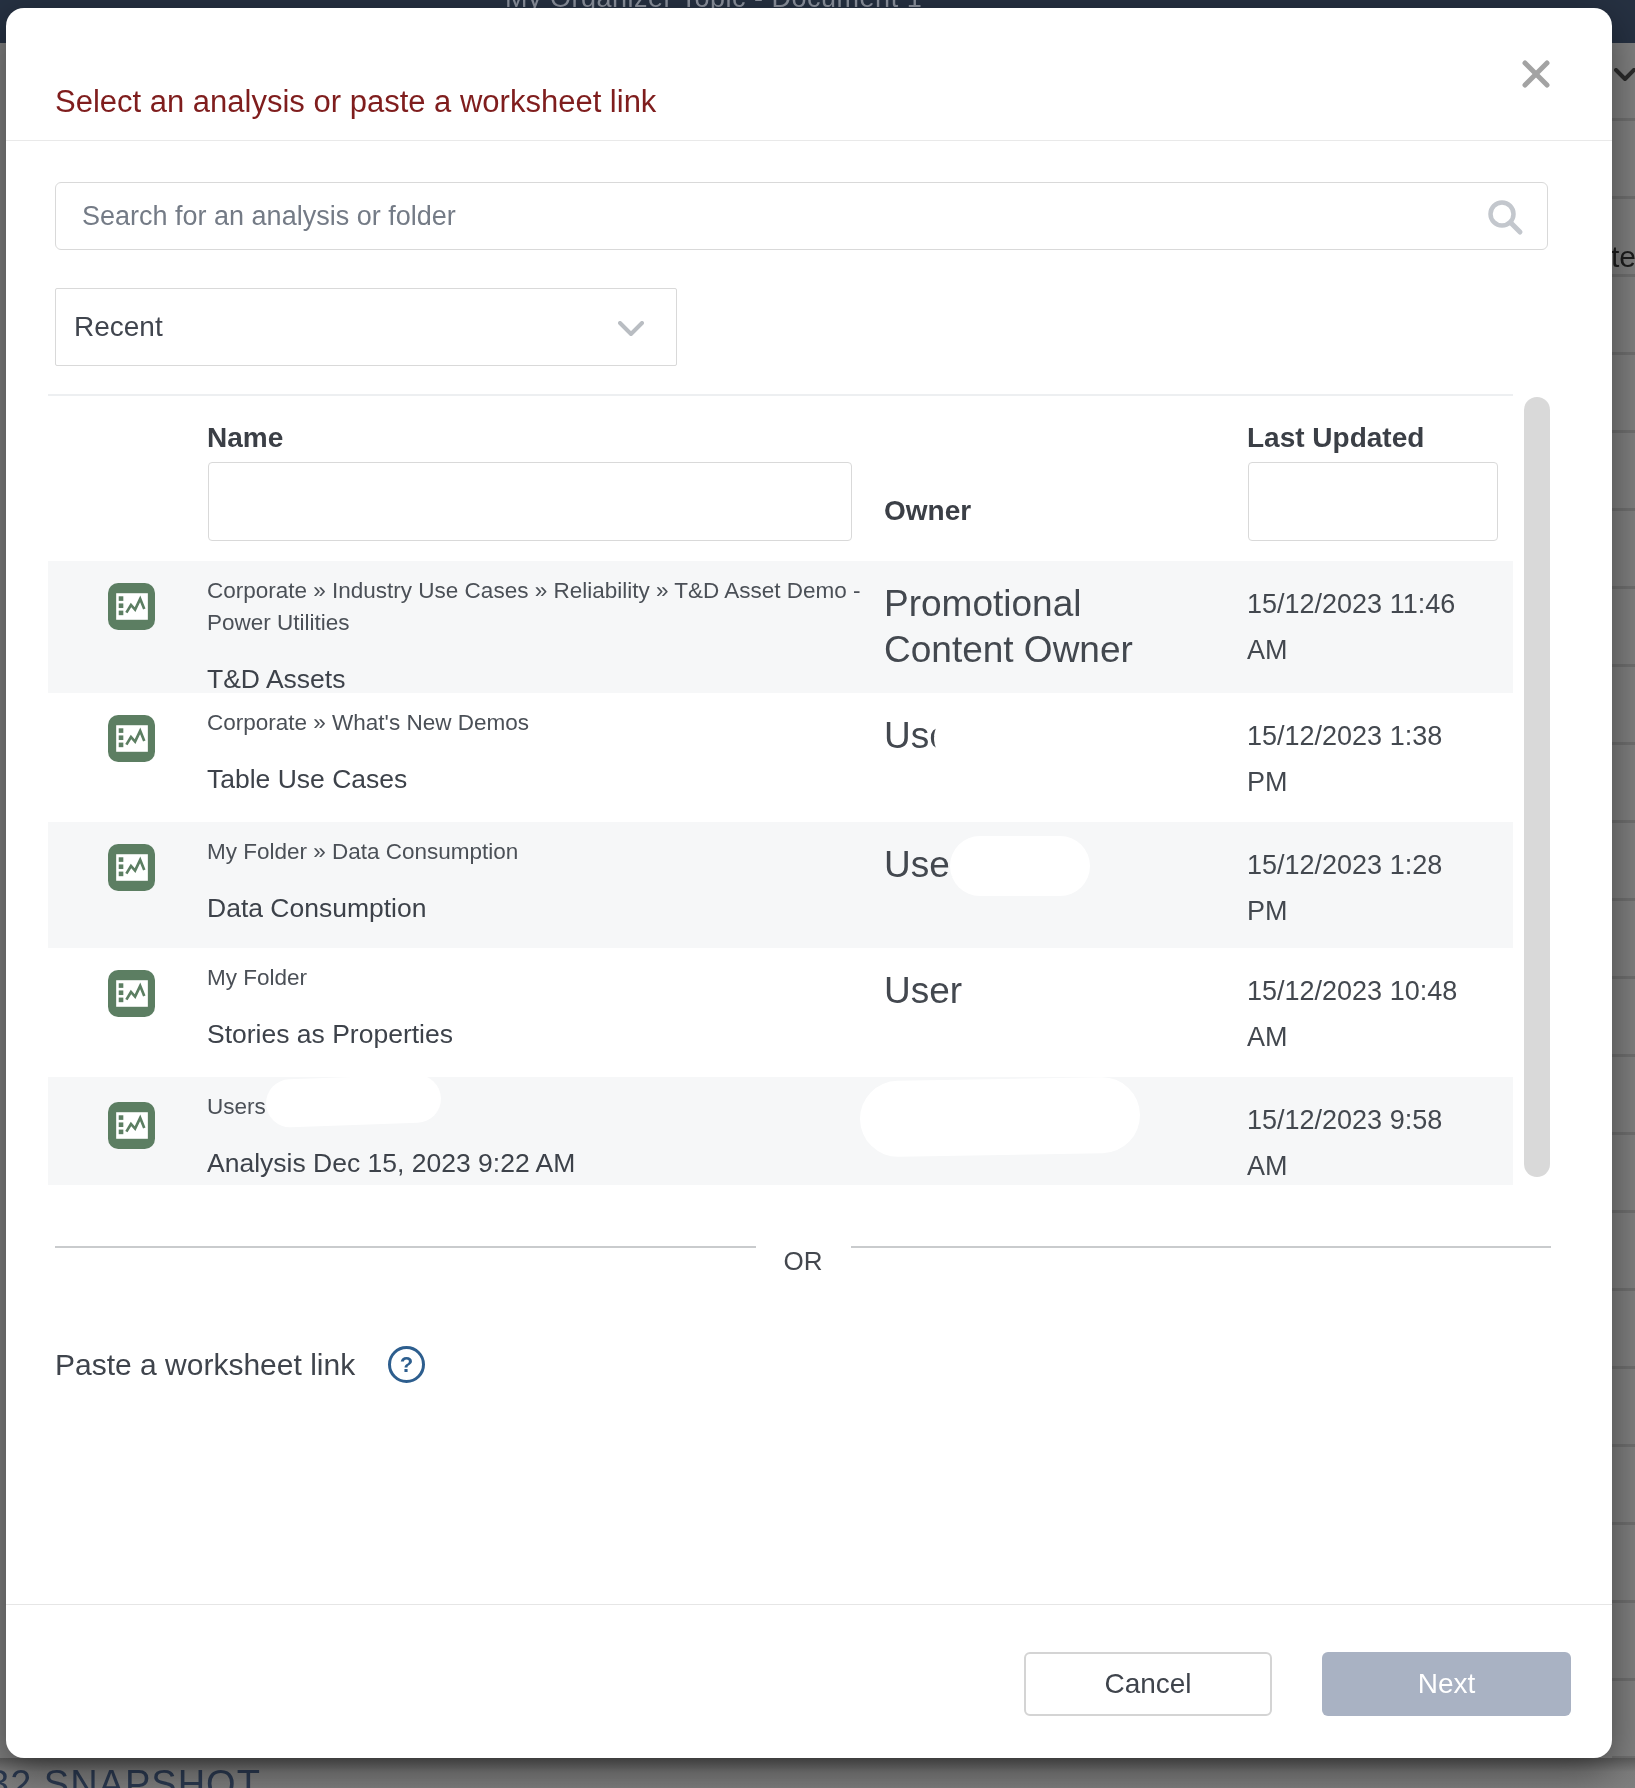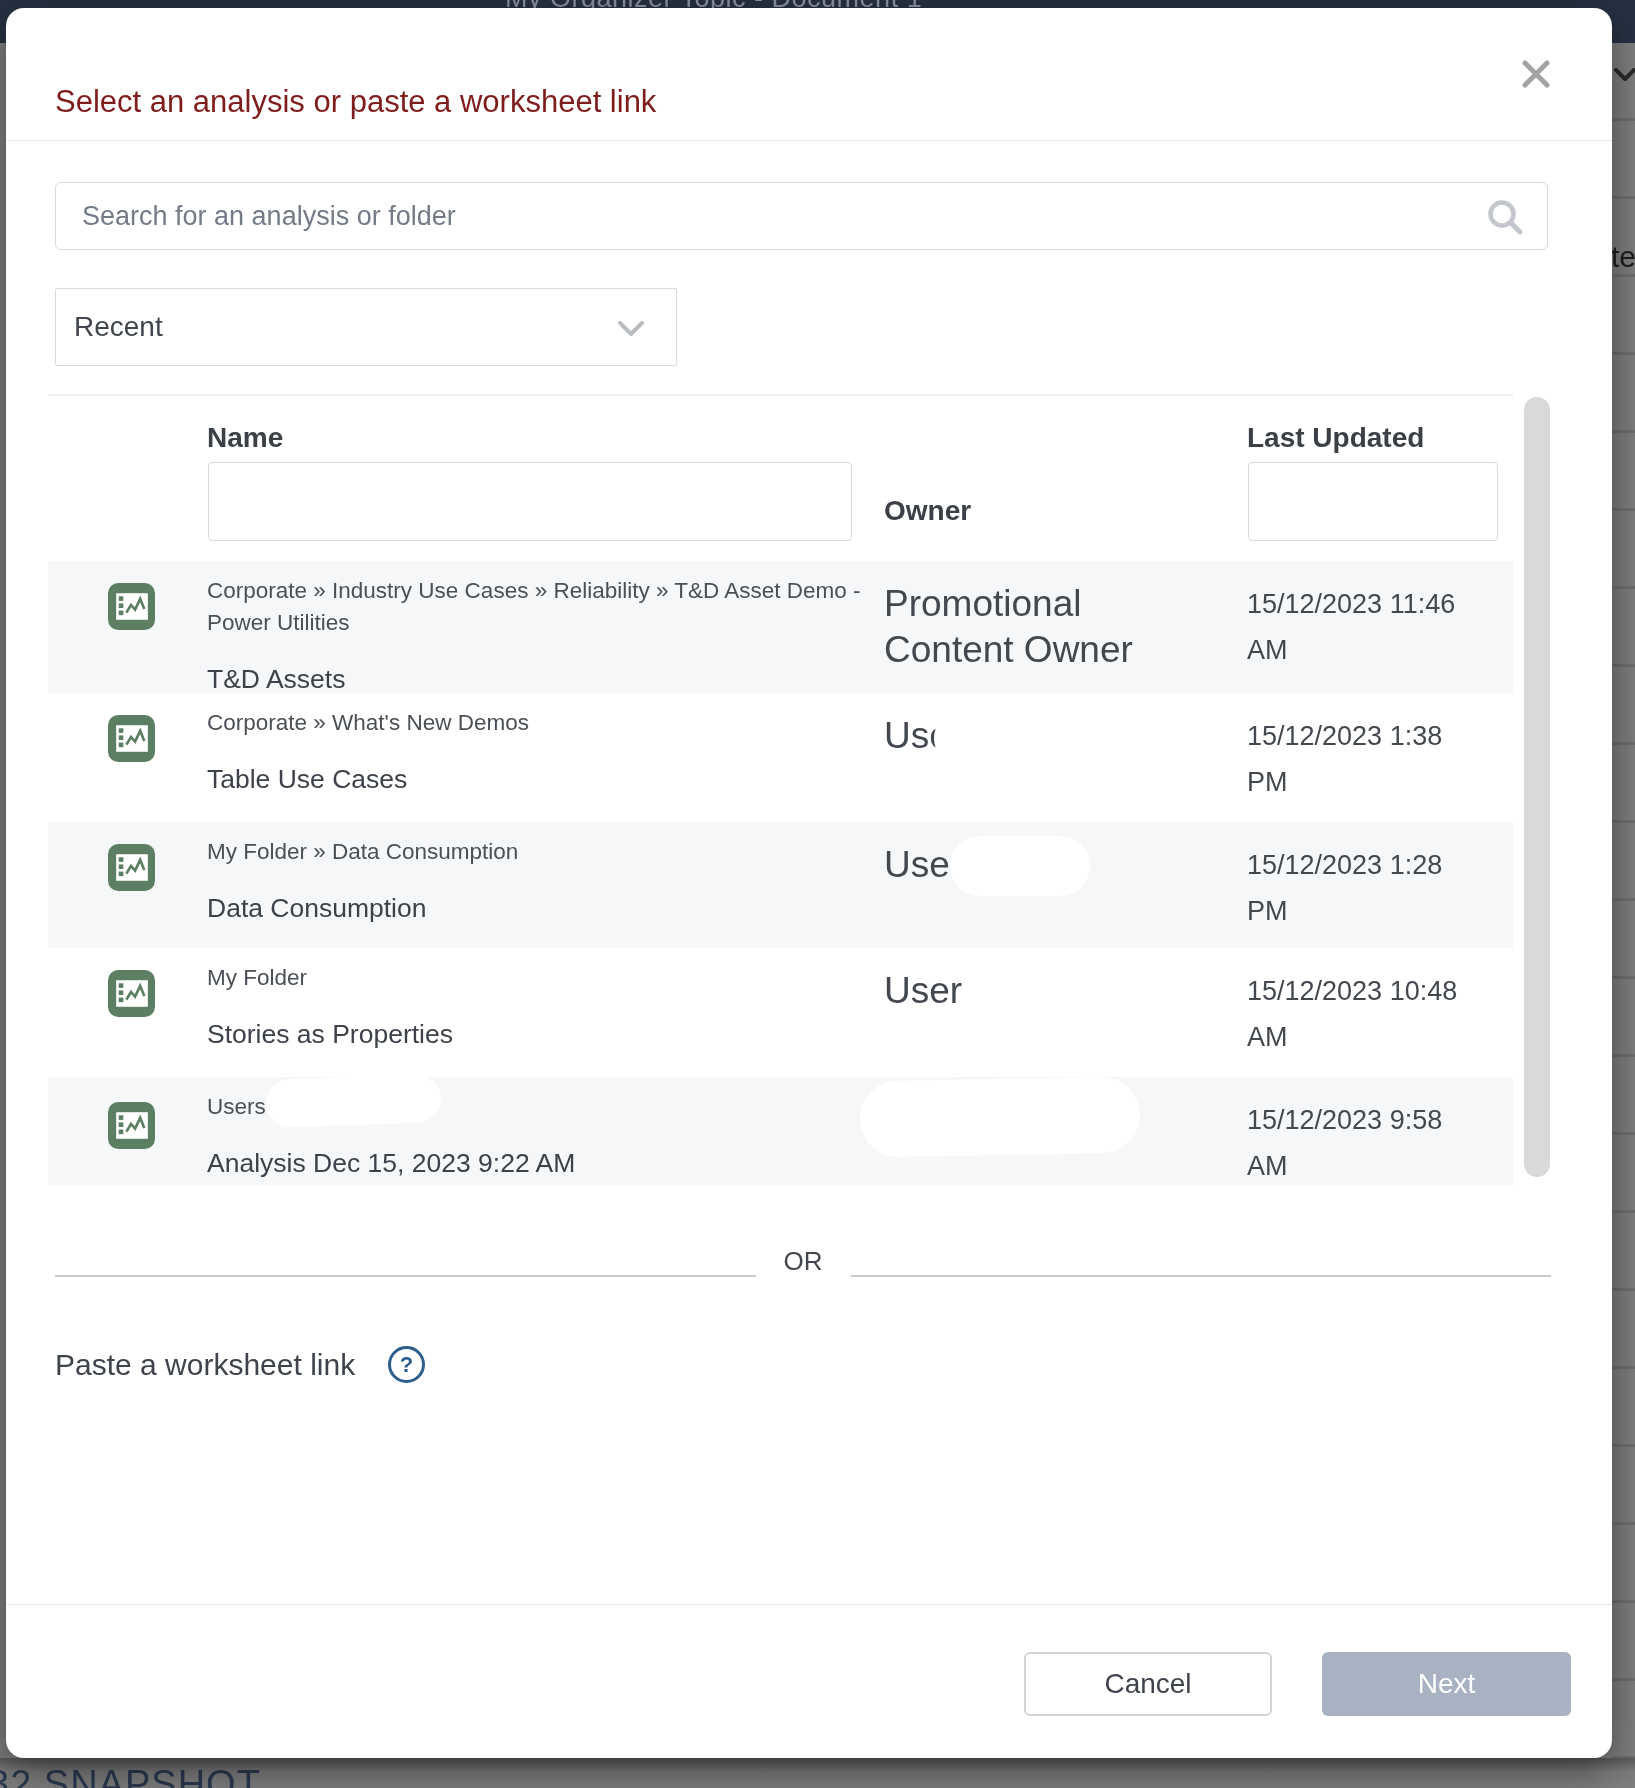--- a/index.html
+++ b/index.html
@@ -55,21 +55,21 @@
   .row { position:absolute; left:42px; width:1465px; cursor:pointer; }
   .row.shaded { background:#f6f7f8; }
   .row-icon { position:absolute; left:60px; top:22px; width:47px; height:47px; }
   .row-texts { position:absolute; left:159px; top:14px; width:664px; }
   .breadcrumb { font-size:22.5px; line-height:32px; color:#4b5057; }
   .row-name { font-size:26.5px; line-height:34px; color:#3d424a; margin-top:23px; }
   .row-owner { position:absolute; left:836px; top:20px; width:300px; font-size:37px; line-height:46px; color:#43484f; }
   .row-date { position:absolute; left:1199px; top:20px; width:235px; font-size:27px; line-height:46px; color:#43484f; }
   .blob { position:absolute; background:#ffffff; }
 
-  .or-divider { position:absolute; left:49px; top:1238px; width:1496px; display:flex; align-items:flex-end; gap:28px; }
+  .or-divider { position:absolute; left:49px; top:1238px; width:1496px; display:flex; align-items:flex-start; gap:28px; }
   .or-line { flex:1; height:2px; background:#c9cbcd; }
   .or-label { font-size:26px; color:#43474e; }
 
   .paste-label { position:absolute; left:49px; top:1340px; font-size:30px; color:#3f444c; }
   .help-icon { position:absolute; left:382px; top:1338px; width:37px; height:37px; border:3px solid #2d5e8e;
     border-radius:50%; display:flex; align-items:center; justify-content:center; font-size:22px; font-weight:700;
     color:#2d5e8e; cursor:pointer; }
   .paste-area { position:absolute; left:49px; top:1400px; width:1497px; height:133px; border:1px solid #d5d7da;
     border-radius:8px; resize:none; outline:none; font-family:"Liberation Sans", sans-serif; font-size:27px;
     color:#3f444d; text-align:center; padding-top:52px; }

